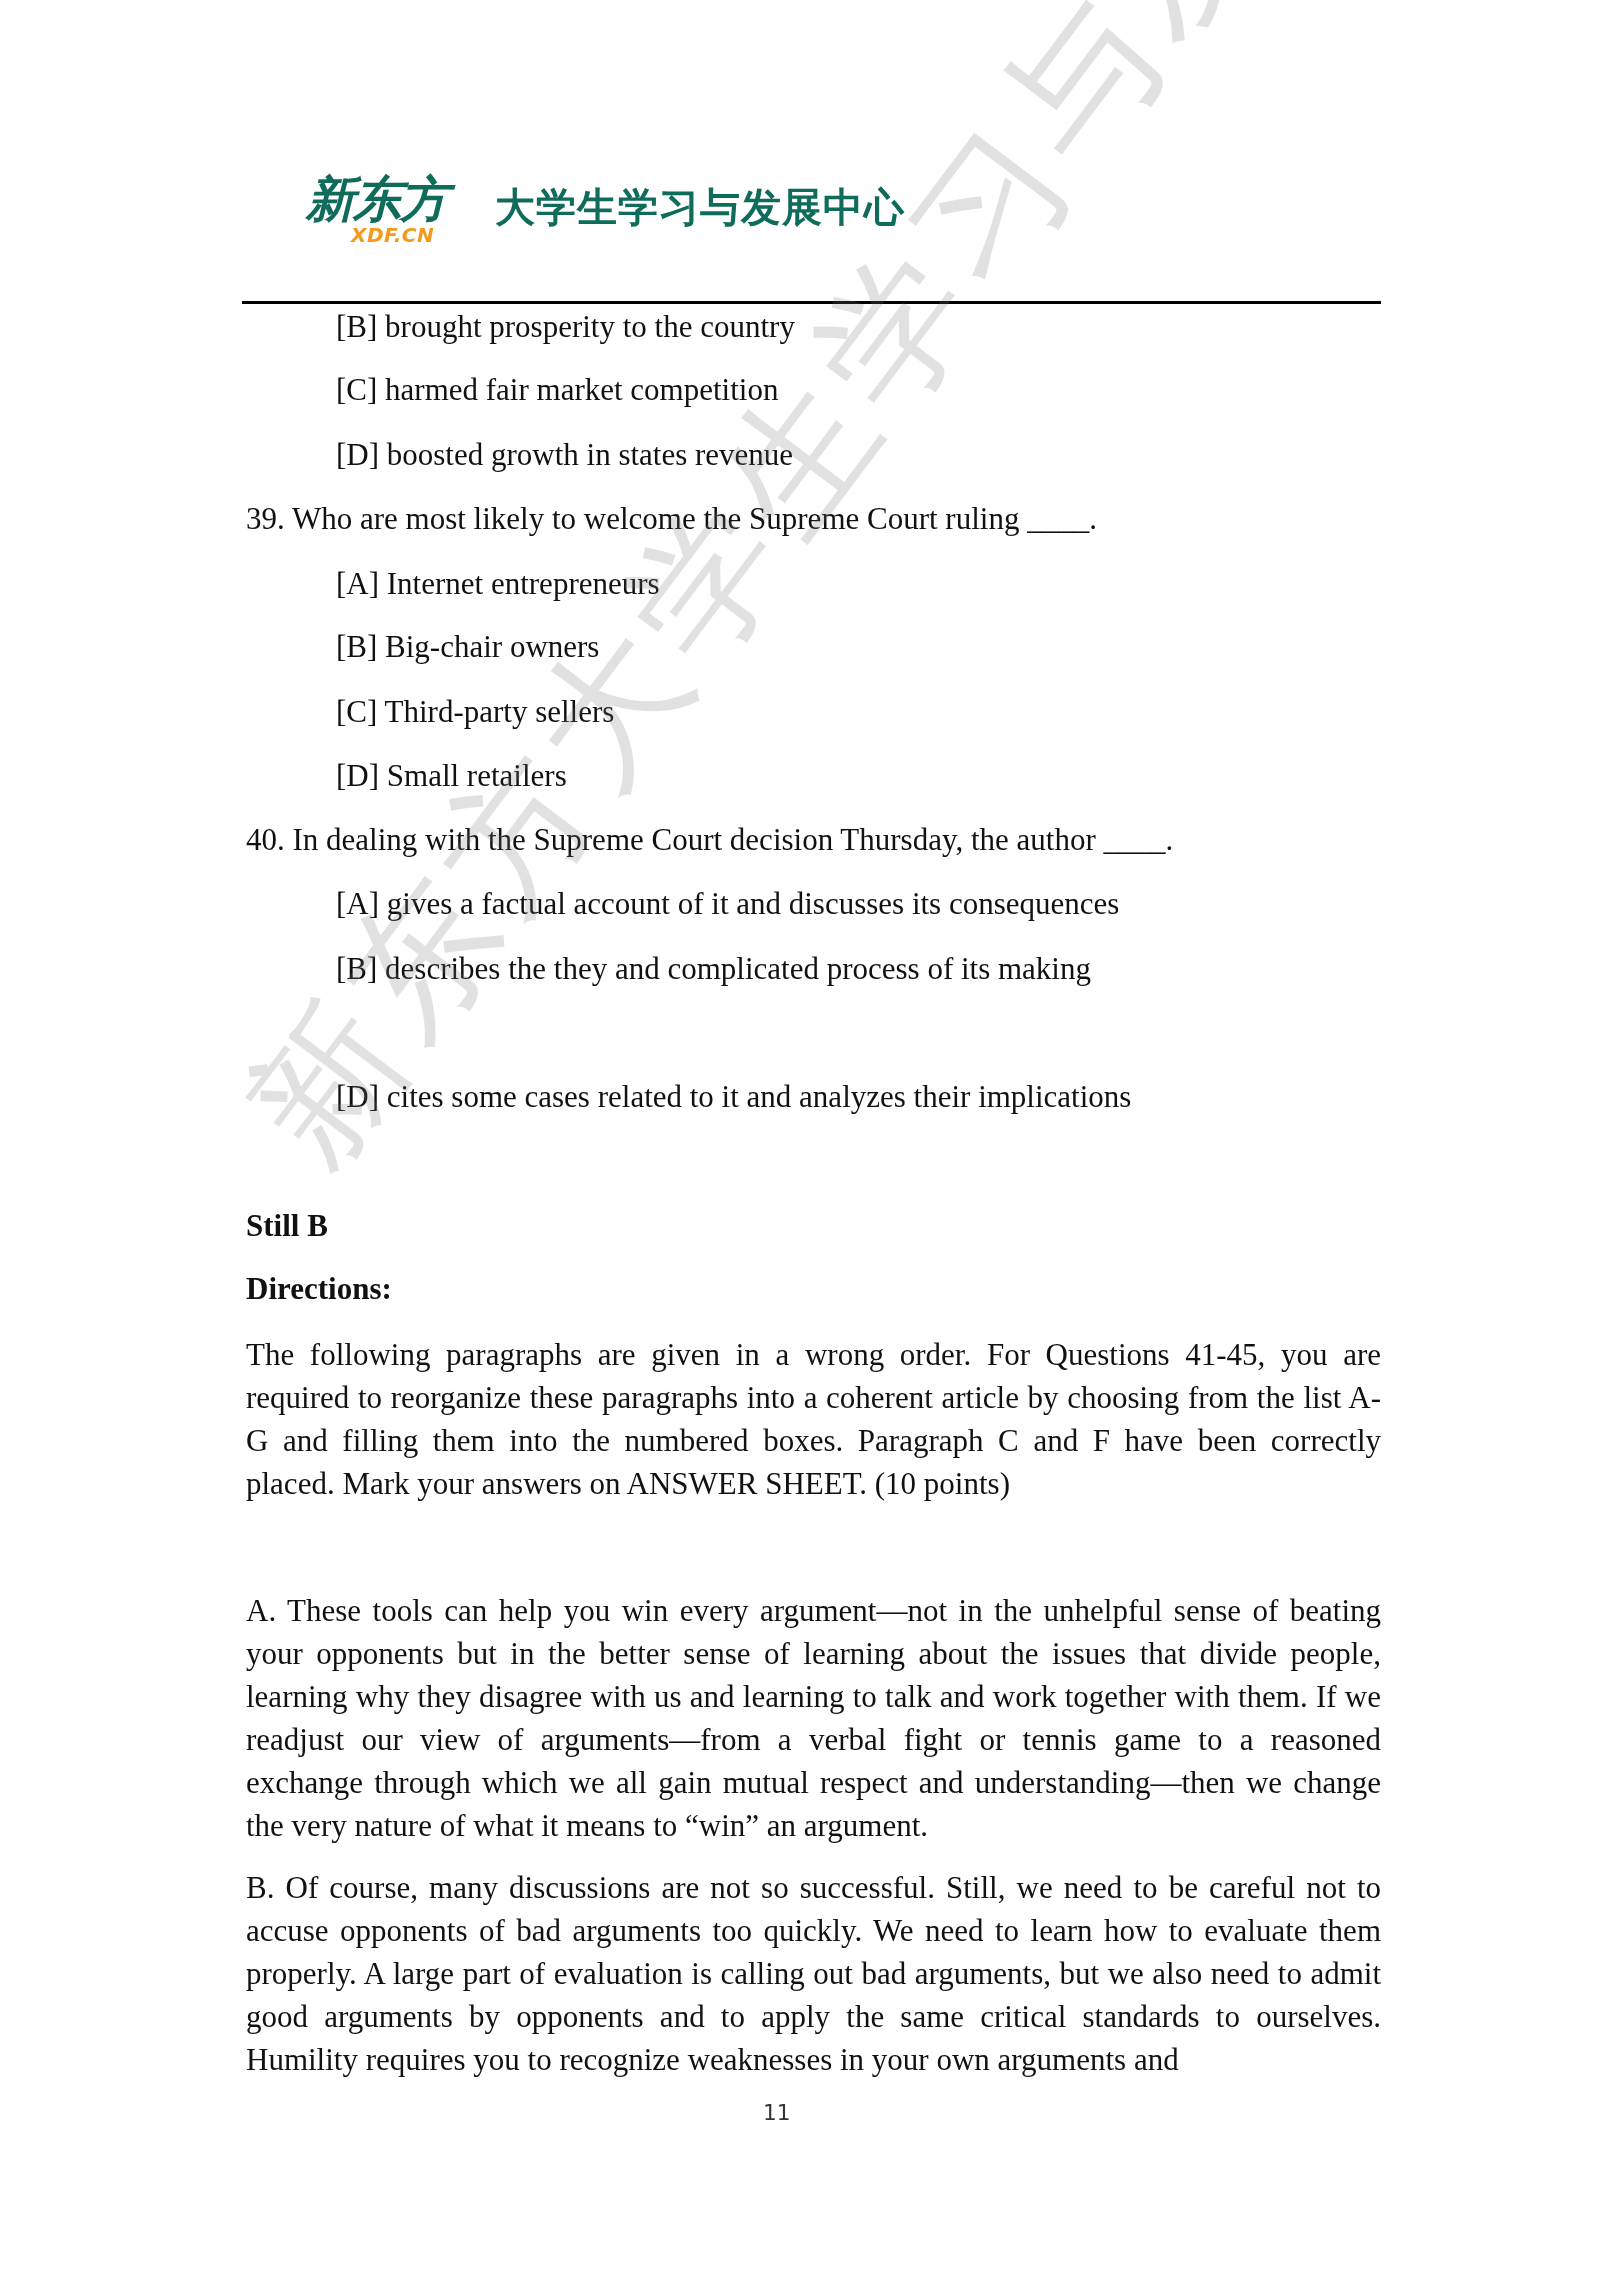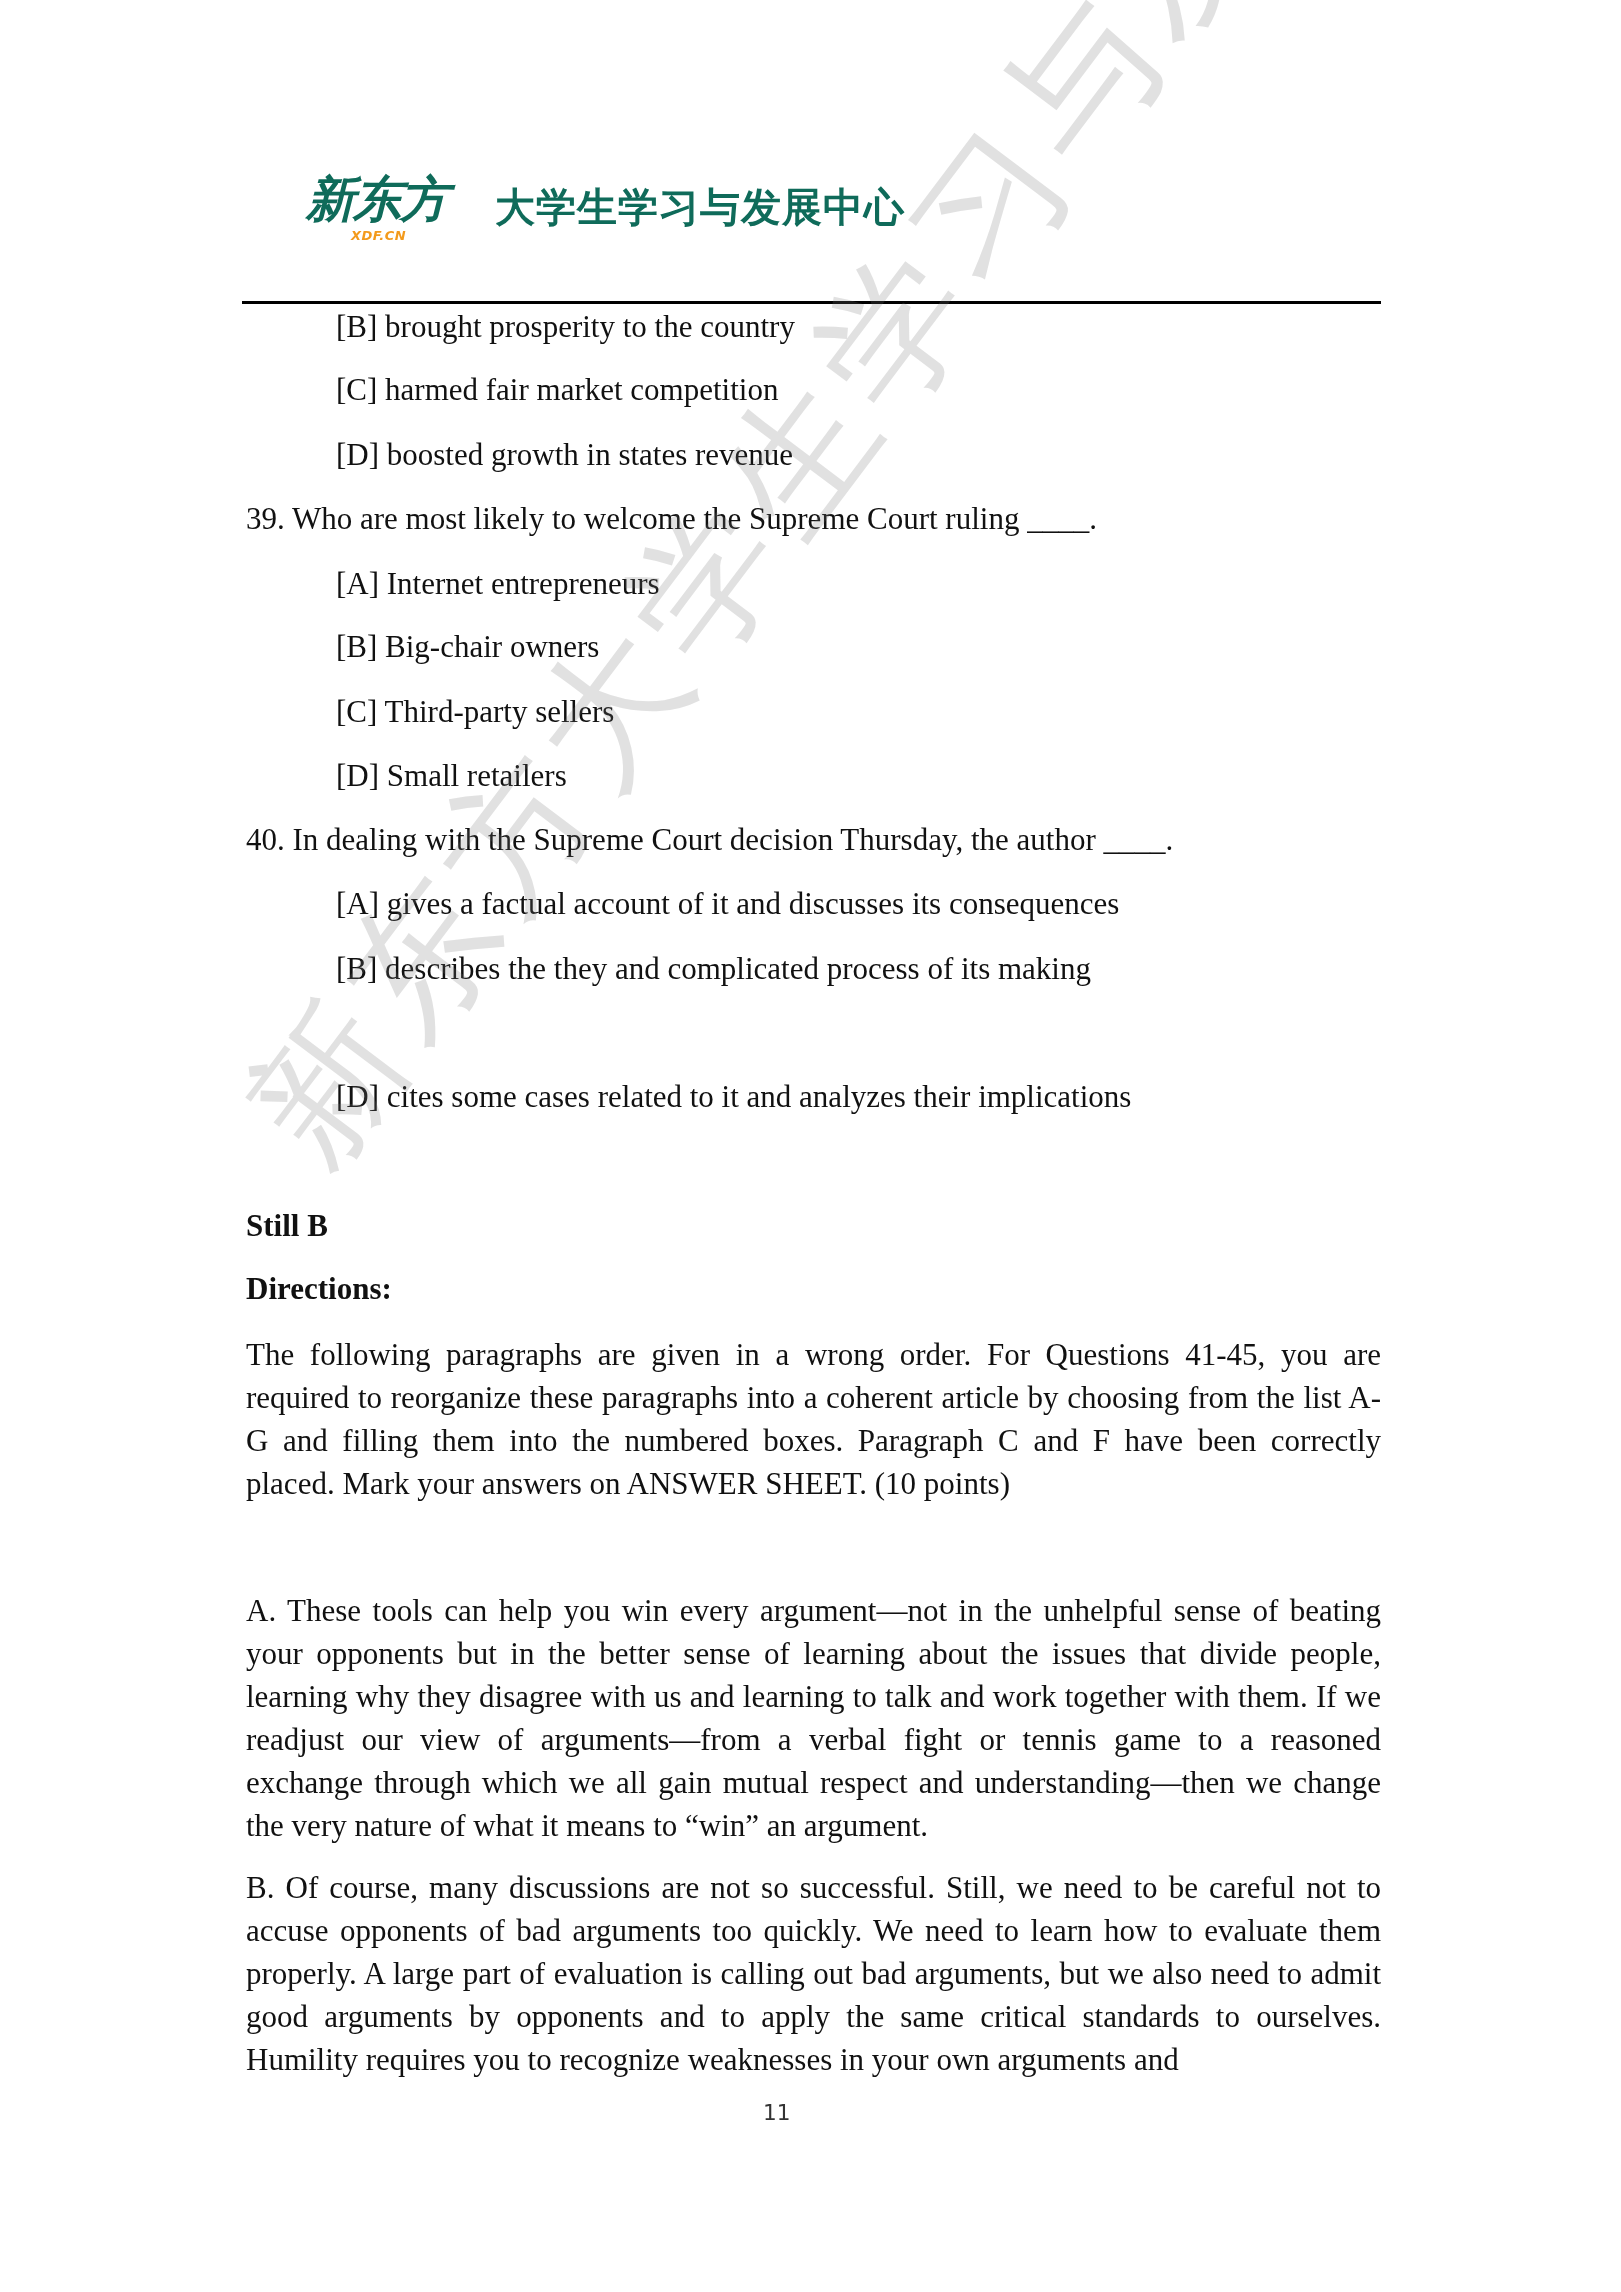--- a/index.html
+++ b/index.html
@@ -4,21 +4,21 @@
 <style>
   html, body { margin: 0; padding: 0; background: #ffffff; }
   body { width: 1621px; height: 2293px; position: relative; overflow: hidden; }
   .page { position: absolute; left: 0; top: 0; width: 1621px; height: 2293px; background: #fff; }
 
   
   .logo { position: absolute; left: 306px; top: 176px; width: 162px; height: 71px; }
   .logo-cn { position: absolute; left: 0; top: 0; font-family: Liberation Mono, monospace; font-weight: bold;
              font-style: italic; font-size: 49px; line-height: 55px; color: #0f6b5a; letter-spacing: -2px; white-space: nowrap; }
   .logo-en { position: absolute; left: 45px; top: 51px; font-family: "DejaVu Sans", sans-serif; font-weight: bold;
-             font-style: italic; font-size: 13px; line-height: 17.6px; color: #f39a1c; letter-spacing: 0.5px; }
+             font-style: italic; font-size: 20px; line-height: 17.6px; color: #f39a1c; letter-spacing: 0.5px; }
   .header-title { position: absolute; left: 495px; top: 183px; font-family: "DejaVu Sans", sans-serif; font-weight: bold;
              font-size: 40px; line-height: 49px; color: #0f6b5a; white-space: nowrap; letter-spacing: 1px; }
   .header-rule { position: absolute; left: 242px; top: 301px; width: 1139px; height: 2.9px; background: #000; }
 
   
   .t { position: absolute; font-family: "Liberation Serif", serif; font-size: 31px; line-height: 39px; color: #111; white-space: nowrap; }
   .opt { left: 296px; margin-left: 40px; }
   .q { left: 246px; }
   .bold { font-weight: bold; }
   .para { position: absolute; left: 246px; width: 1135px; font-family: "Liberation Serif", serif; font-size: 31px;

